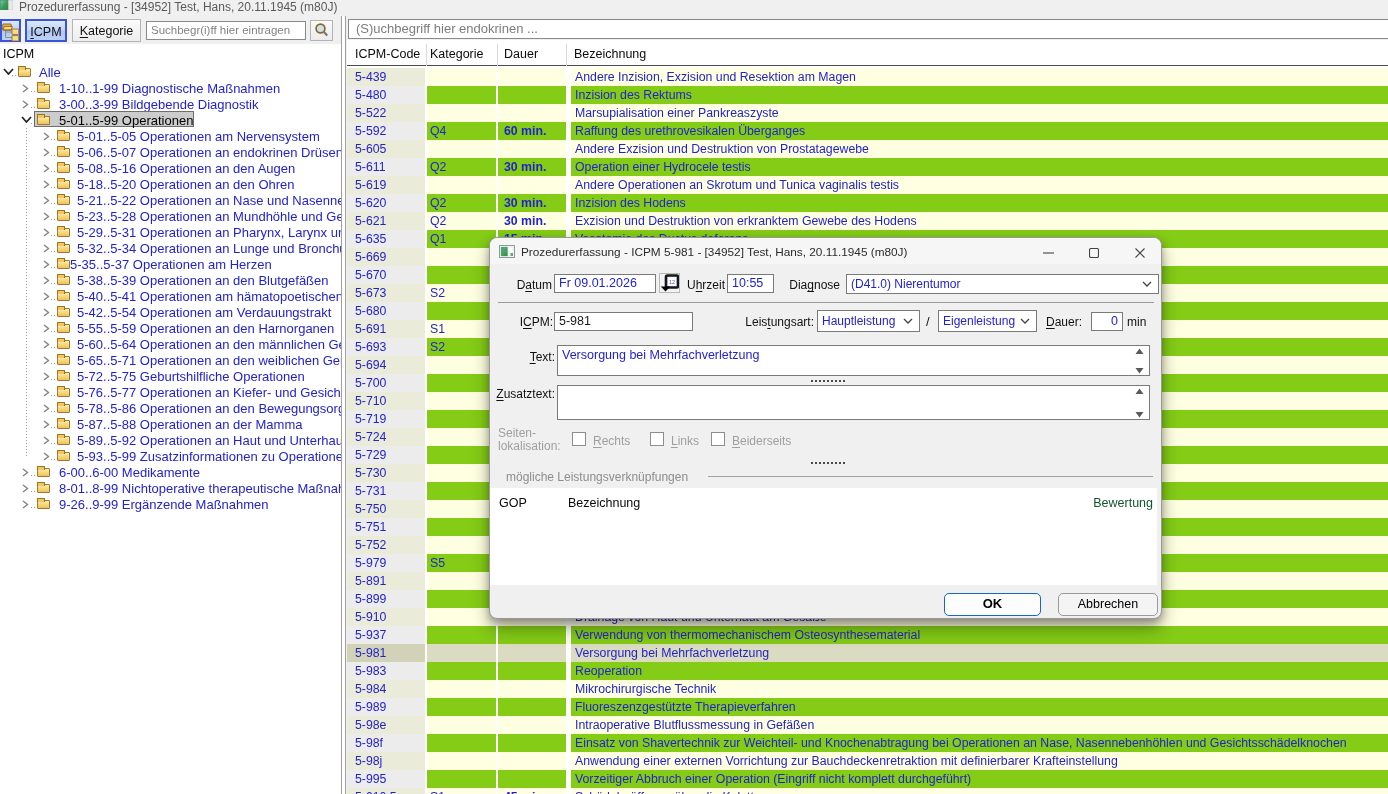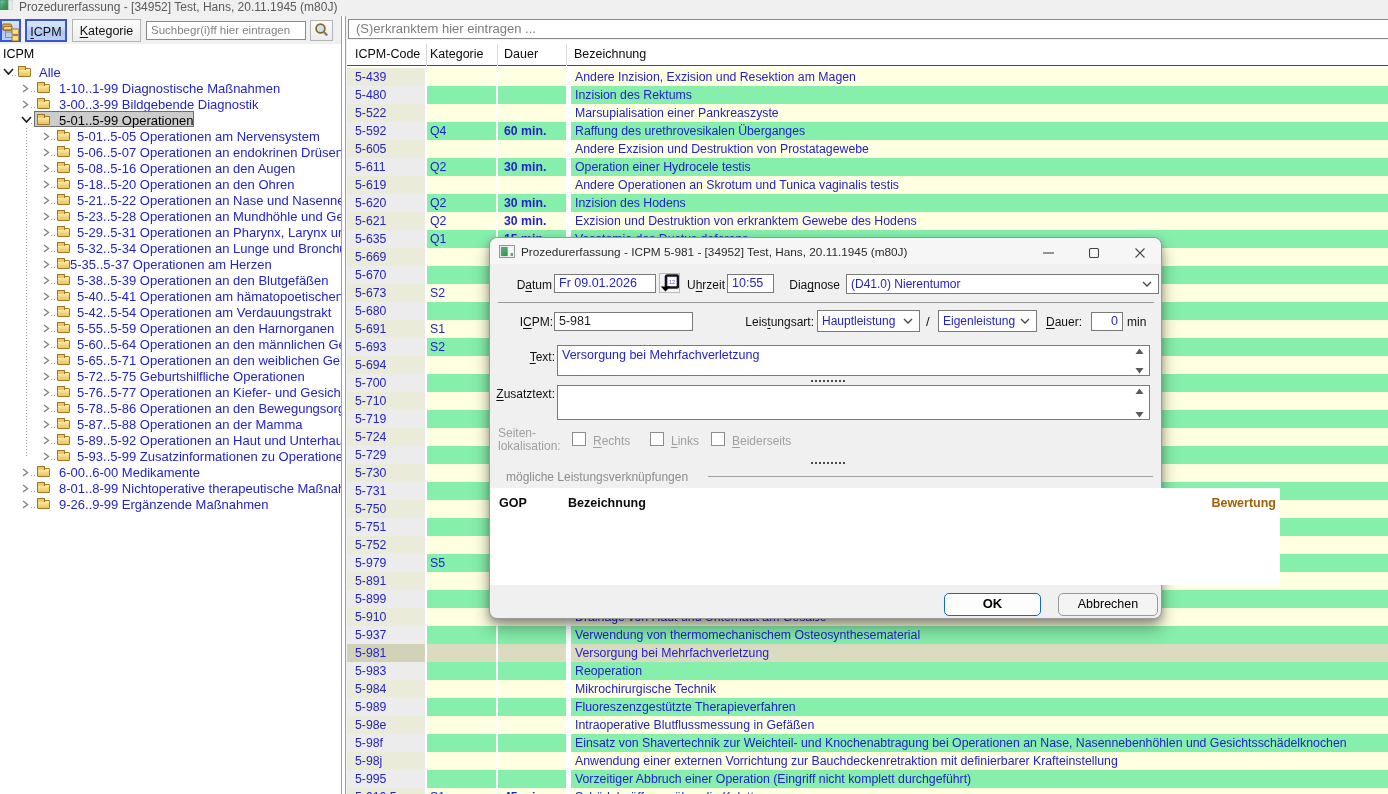--- a/index.html
+++ b/index.html
@@ -40,36 +40,36 @@
 #hdr { position:absolute; left:0; top:0; width:1041px; height:26px; background:#fff; border-bottom:1px solid #4d4d4d; font-size:12.5px; color:#0a0a0a; }
 #hdr span { position:absolute; top:7px; }
 #tbody { position:absolute; left:0; top:28px; width:1041px; }
 .drow { position:relative; height:18px; line-height:18px; font-size:12.3px; color:#2323cd; white-space:nowrap; }
 .drow span { position:absolute; top:0; height:18px; display:block; }
 .c0 { left:0; width:78px; padding-left:8px; }
 .c1 { left:80px; width:69px; padding-left:3px; }
 .c2 { left:151px; width:68px; padding-left:6px;font-weight:bold; }
 .c3 { left:224px; width:817px; padding-left:4px; }
 .ry .c0 { background:#ebebd9; } .ry .c1,.ry .c2,.ry .c3 { background:#ffffe1; }
-.rw .c0 { background:#ececec; } .rw .c1,.rw .c2,.rw .c3 { background:#86efac; }
+.rw .c0 { background:#ececec; } .rw .c1,.rw .c2,.rw .c3 { background:#84cc16; }
 .rh .c0 { background:#d2d2b9; } .rh .c1,.rh .c2,.rh .c3 { background:#dbdbc1; }
 
 
 #dlg { position:absolute; left:489px; top:237px; width:673px; height:382px; background:#f0f0f0; border:1px solid #999999; border-radius:8px; box-shadow:0 10px 18px rgba(0,0,0,.32), 0 3px 7px rgba(0,0,0,.25); z-index:10; font-size:12.5px; }
 #dtitle { position:absolute; left:0; top:0; width:100%; height:26px; background:#f6f6f6; border-radius:8px 8px 0 0; }
 #dtext { position:absolute; left:31px; top:7px; color:#2b2b2b; font-size:11.8px; white-space:nowrap; }
 .lbl { position:absolute; color:#111; white-space:nowrap; font-size:12px; }
 .inp { position:absolute; border:1px solid #7a7a7a; background:#fff; color:#2323cd; font-size:12.5px; padding-left:4px; white-space:nowrap; }
 .cmb { position:absolute; border:1px solid #7a7a7a; background:#fff; color:#2323cd; font-size:12px; padding-left:4px; white-space:nowrap; }
 .cmb svg { position:absolute; right:6px; top:50%; margin-top:-3px; }
 .chk { position:absolute; width:14px; height:14px; background:#fff; border:1px solid #8d8d8d; }
 .glbl { color:#9f9f9f; }
 .dots { position:absolute; width:35px; height:2px; background-image:repeating-linear-gradient(90deg,#4a4a4a 0 2px,transparent 2px 4px); }
 .sarr { position:absolute; }
-#gtable { position:absolute; left:0px; top:250px; width:790px; height:97px; background:#fff;font-weight:bold; }
+#gtable { position:absolute; left:0px; top:250px; width:667px; height:97px; background:#fff; }
 #okbtn { position:absolute; left:454px; top:355px; width:97px; height:23px; background:#fdfdfd; border:1.5px solid #1766c8; border-radius:5px; text-align:center; font-weight:bold; font-size:13px; color:#000; line-height:20px; }
 #cancelbtn { position:absolute; left:568px; top:355px; width:100px; height:23px; background:#f4f4f4; border:1px solid #9a9a9a; border-radius:5px; text-align:center; font-size:12.5px; color:#000; line-height:21px; }
 u { text-underline-offset:2px; }
 </style></head>
 <body>
 
 <svg id="micon" viewBox="0 0 13 10">
     <rect x="0" y="0" width="8.5" height="10" fill="#3a8f7a"></rect>
     <rect x="0.5" y="0.5" width="7.5" height="9" fill="url(#g1)"></rect>
     <defs>
@@ -388,21 +388,21 @@
       <span class="hdot" style="left:31px"></span>
       <span class="fold" style="left:37px"></span>
       <span class="ttxt" style="left:59px">9-26..9-99 Ergänzende Maßnahmen</span>
     </div>
 </div>
 
 <div style="position:absolute;left:342px;top:16px;width:3px;height:778px;background:#fff"></div>
 <div id="spl1"></div>
 <div id="spl2"></div>
 
-<div id="searchR">(S)erkranktem hier eintragen ...</div>
+<div id="searchR">(S)uchbegriff hier endokrinen ...</div>
 <div id="rpanel">
   <div id="hdr">
     <span style="left:8px">ICPM-Code</span>
       <span style="left:83px">Kategorie</span>
       <span style="left:157px">Dauer</span>
       <span style="left:227px">Bezeichnung</span>
     <div class="hsep" style="left:79px"></div>
       <div class="hsep" style="left:150px"></div>
       <div class="hsep" style="left:219px"></div>
   </div>
@@ -741,18 +741,18 @@
   <div class="chk" style="left:221px;top:194px"></div>
   <div class="lbl glbl" style="left:242px;top:196px"><u>B</u>eiderseits</div>
   <div class="dots" style="left:321px;top:224px"></div>
 
   <div class="lbl" style="left:16px;top:232px;color:#8d8d8d">mögliche Leistungsverknüpfungen</div>
   <div style="position:absolute;left:218px;top:238px;width:445px;height:1px;background:#a0a0a0"></div>
 
   <div id="gtable">
     <span style="position:absolute;left:9px;top:8px;color:#0a0a0a">GOP</span>
     <span style="position:absolute;left:78px;top:8px;color:#0a0a0a">Bezeichnung</span>
-    <span style="position:absolute;right:4px;top:8px;color:#a16207">Bewertung</span>
+    <span style="position:absolute;right:4px;top:8px;color:#14532d">Bewertung</span>
   </div>
 
   <div id="okbtn">OK</div>
   <div id="cancelbtn">Abbrechen</div>
 </div>
 
 </body></html>

